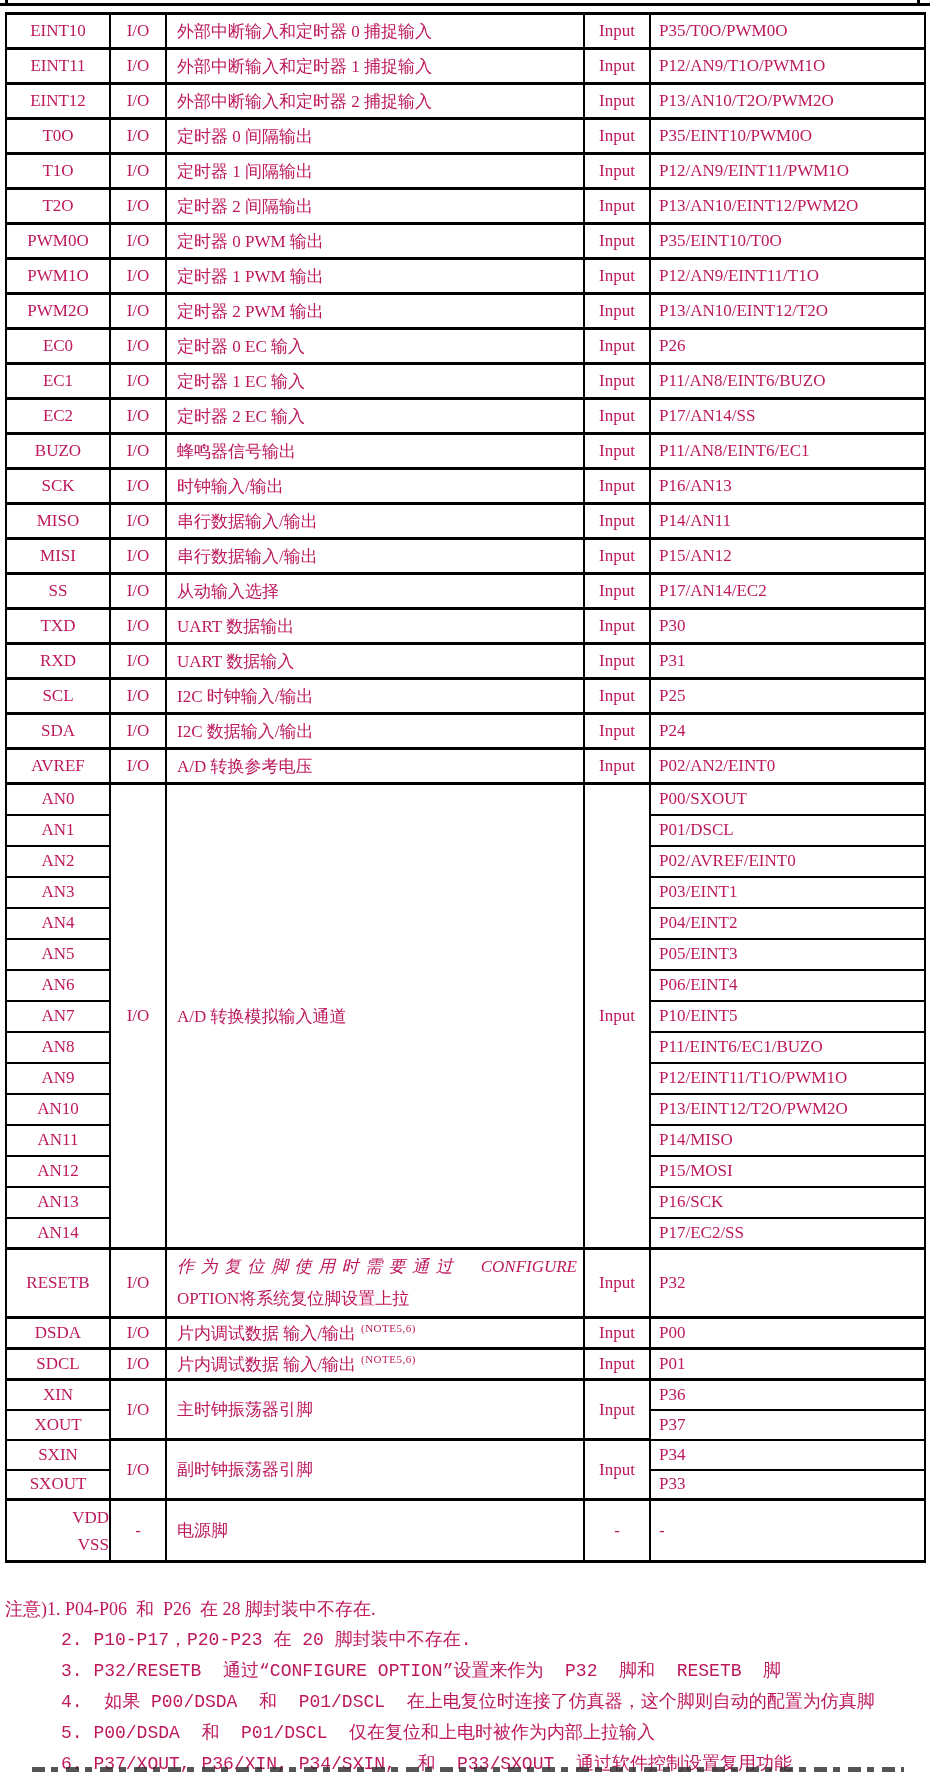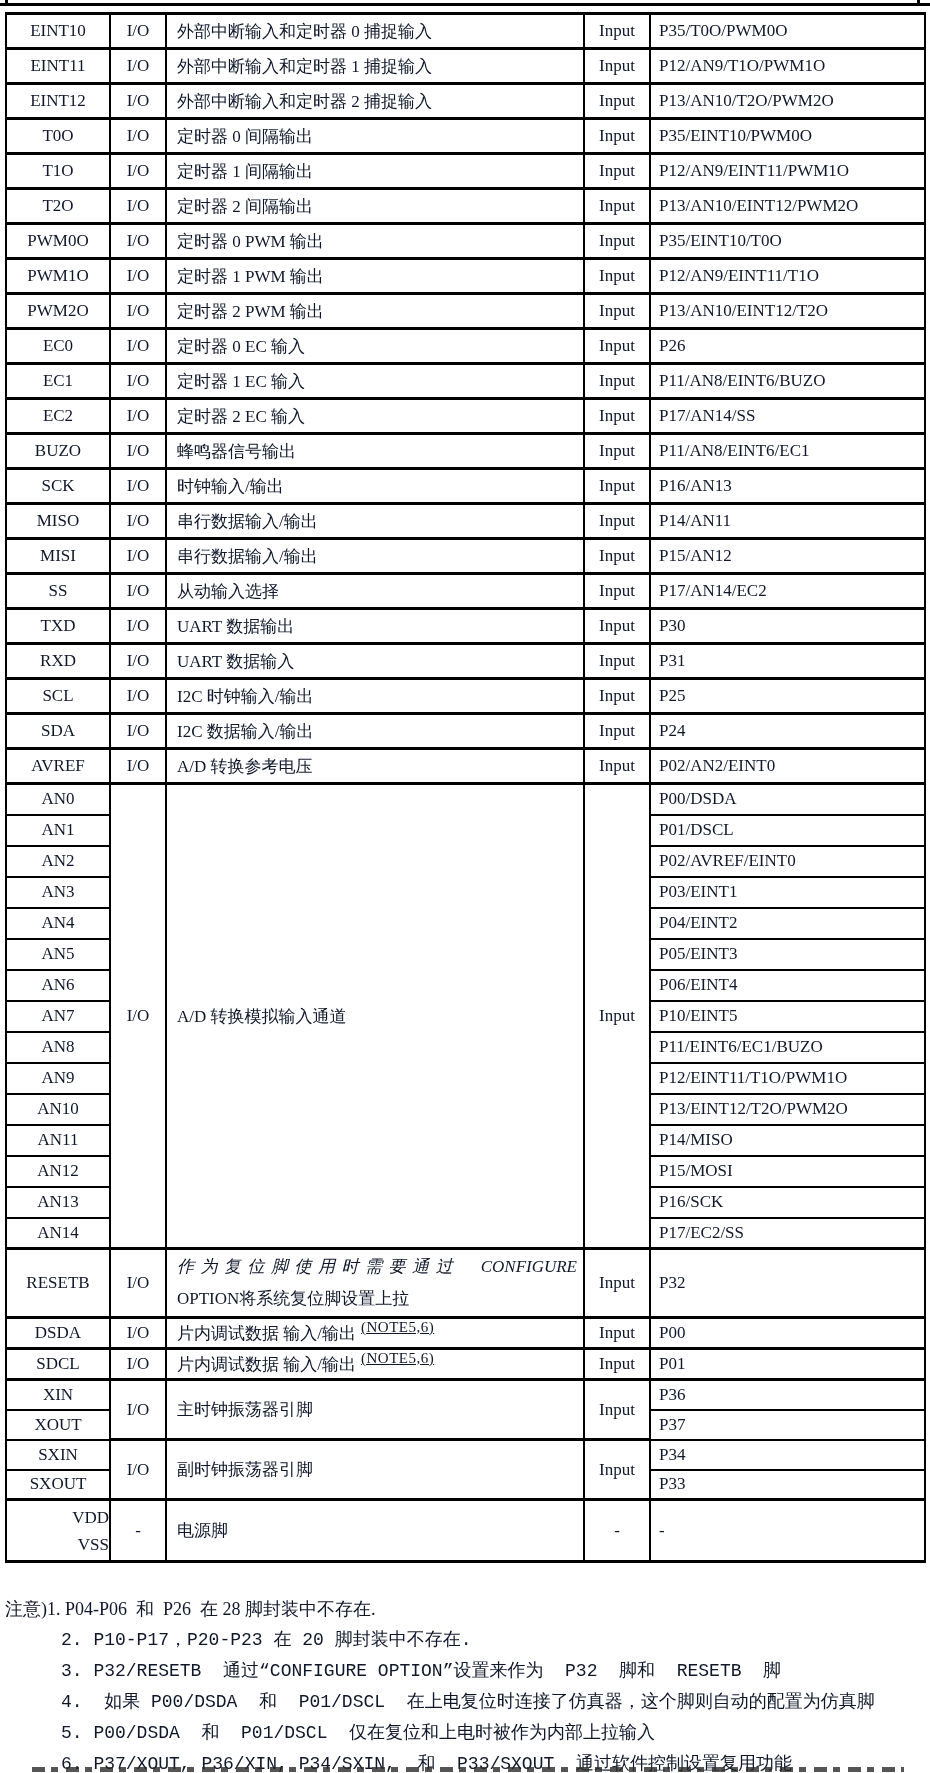--- a/index.html
+++ b/index.html
@@ -6,21 +6,21 @@
     margin: 0;
     padding: 0;
     background: #ffffff;
     width: 930px;
   }
   .page {
     position: relative;
     width: 930px;
     height: 1773px;
     background: #ffffff;
-    color: #0f172a;
+    color: #be185d;
     font-family: "Liberation Serif", "DejaVu Serif", serif;
     overflow: hidden;
   }
   
   .top-remnant { position: absolute; top: 0; left: 0; width: 930px; height: 7px; }
   .top-remnant .rule { position: absolute; top: 3px; left: 0; width: 930px; height: 3px; background: #000; }
   .top-remnant .tick-l { position: absolute; top: 0; left: 5px; width: 3px; height: 3px; background: #000; }
   .top-remnant .tick-r { position: absolute; top: 0; left: 917px; width: 3px; height: 3px; background: #000; }
 
   table.pin-table {
@@ -45,21 +45,21 @@
   .pin-table td.desc { text-align: left; padding: 1px 6px 1px 10px; white-space: pre-wrap; margin-top: 42px; }
   .pin-table td.pins { text-align: left; padding: 1px 4px 1px 8px; white-space: nowrap; }
   tr.tr-s  { height: 35px; }
   tr.tr-g  { height: 31px; }
   tr.tr-t  { height: 69px; }
   tr.tr-d  { height: 31px; }
   tr.tr-p  { height: 30px; }
   tr.tr-v  { height: 62px; }
   .desc .line { line-height: 32px; }
   .desc .line.justify { text-align: justify; text-align-last: justify; font-style: italic; }
-  sup.note-ref { font-size: 15px; vertical-align: super; line-height: 0; margin-left: 5px; letter-spacing: 0.5px; text-decoration: underline; }
+  sup.note-ref { font-size: 11px; vertical-align: super; line-height: 0; margin-left: 5px; letter-spacing: 0.5px; }
   .stack-line { line-height: 27px; text-align: right; }
 
   .notes {
     position: absolute;
     top: 1578px;
     left: 5px;
     width: 920px;
     font-size: 18px;
     white-space: pre-wrap;
     margin-top: 16px;
@@ -250,21 +250,21 @@
           <td class="c">I/O</td>
           <td class="desc"><span>A/D 转换参考电压</span></td>
           <td class="c">Input</td>
           <td class="pins">P02/AN2/EINT0</td>
         </tr>
         <tr class="tr-g">
           <td class="c thin">AN0</td>
           <td class="c" rowspan="15">I/O</td>
           <td class="desc" rowspan="15">A/D 转换模拟输入通道</td>
           <td class="c" rowspan="15">Input</td>
-          <td class="pins thin">P00/DSDA</td>
+          <td class="pins thin">P00/SXOUT</td>
         </tr>
         <tr class="tr-g">
           <td class="c thin">AN1</td>
           <td class="pins thin">P01/DSCL</td>
         </tr>
         <tr class="tr-g">
           <td class="c thin">AN2</td>
           <td class="pins thin">P02/AVREF/EINT0</td>
         </tr>
         <tr class="tr-g">

